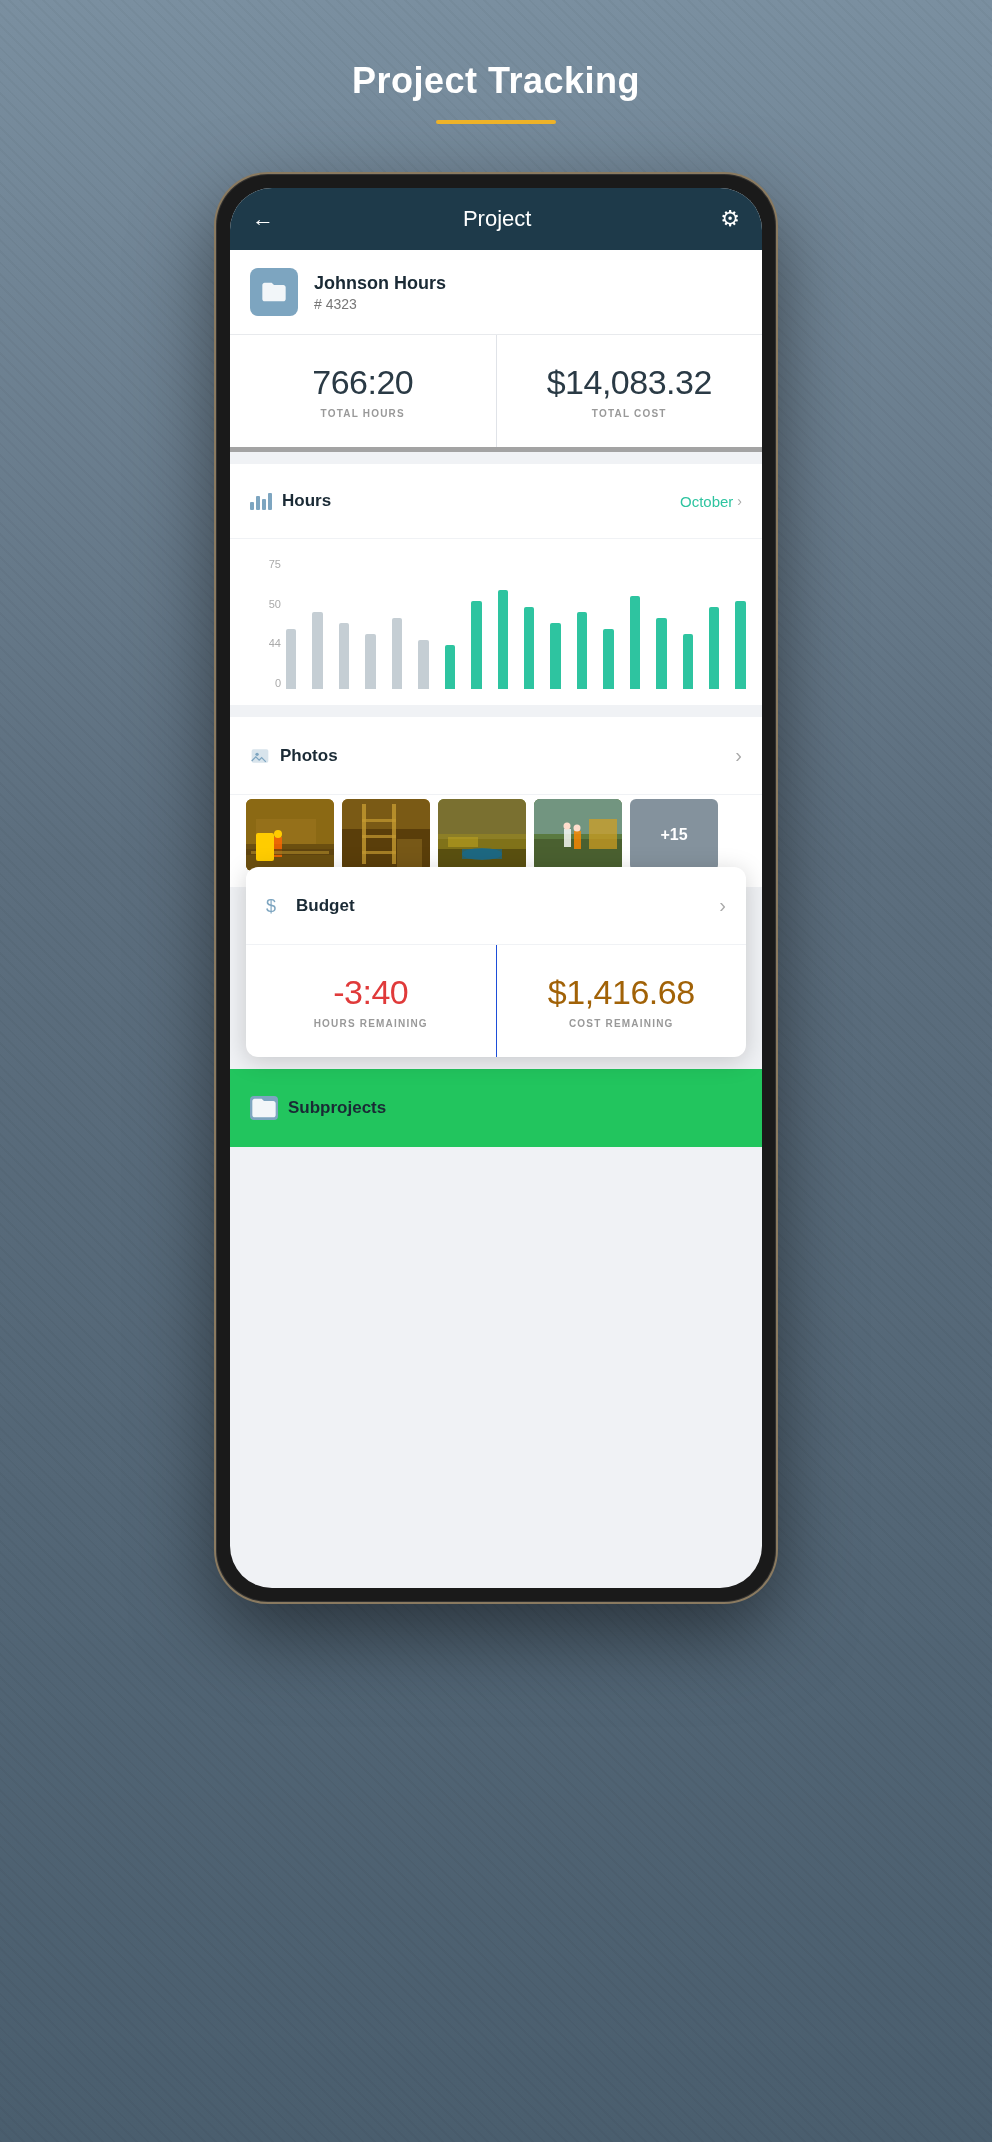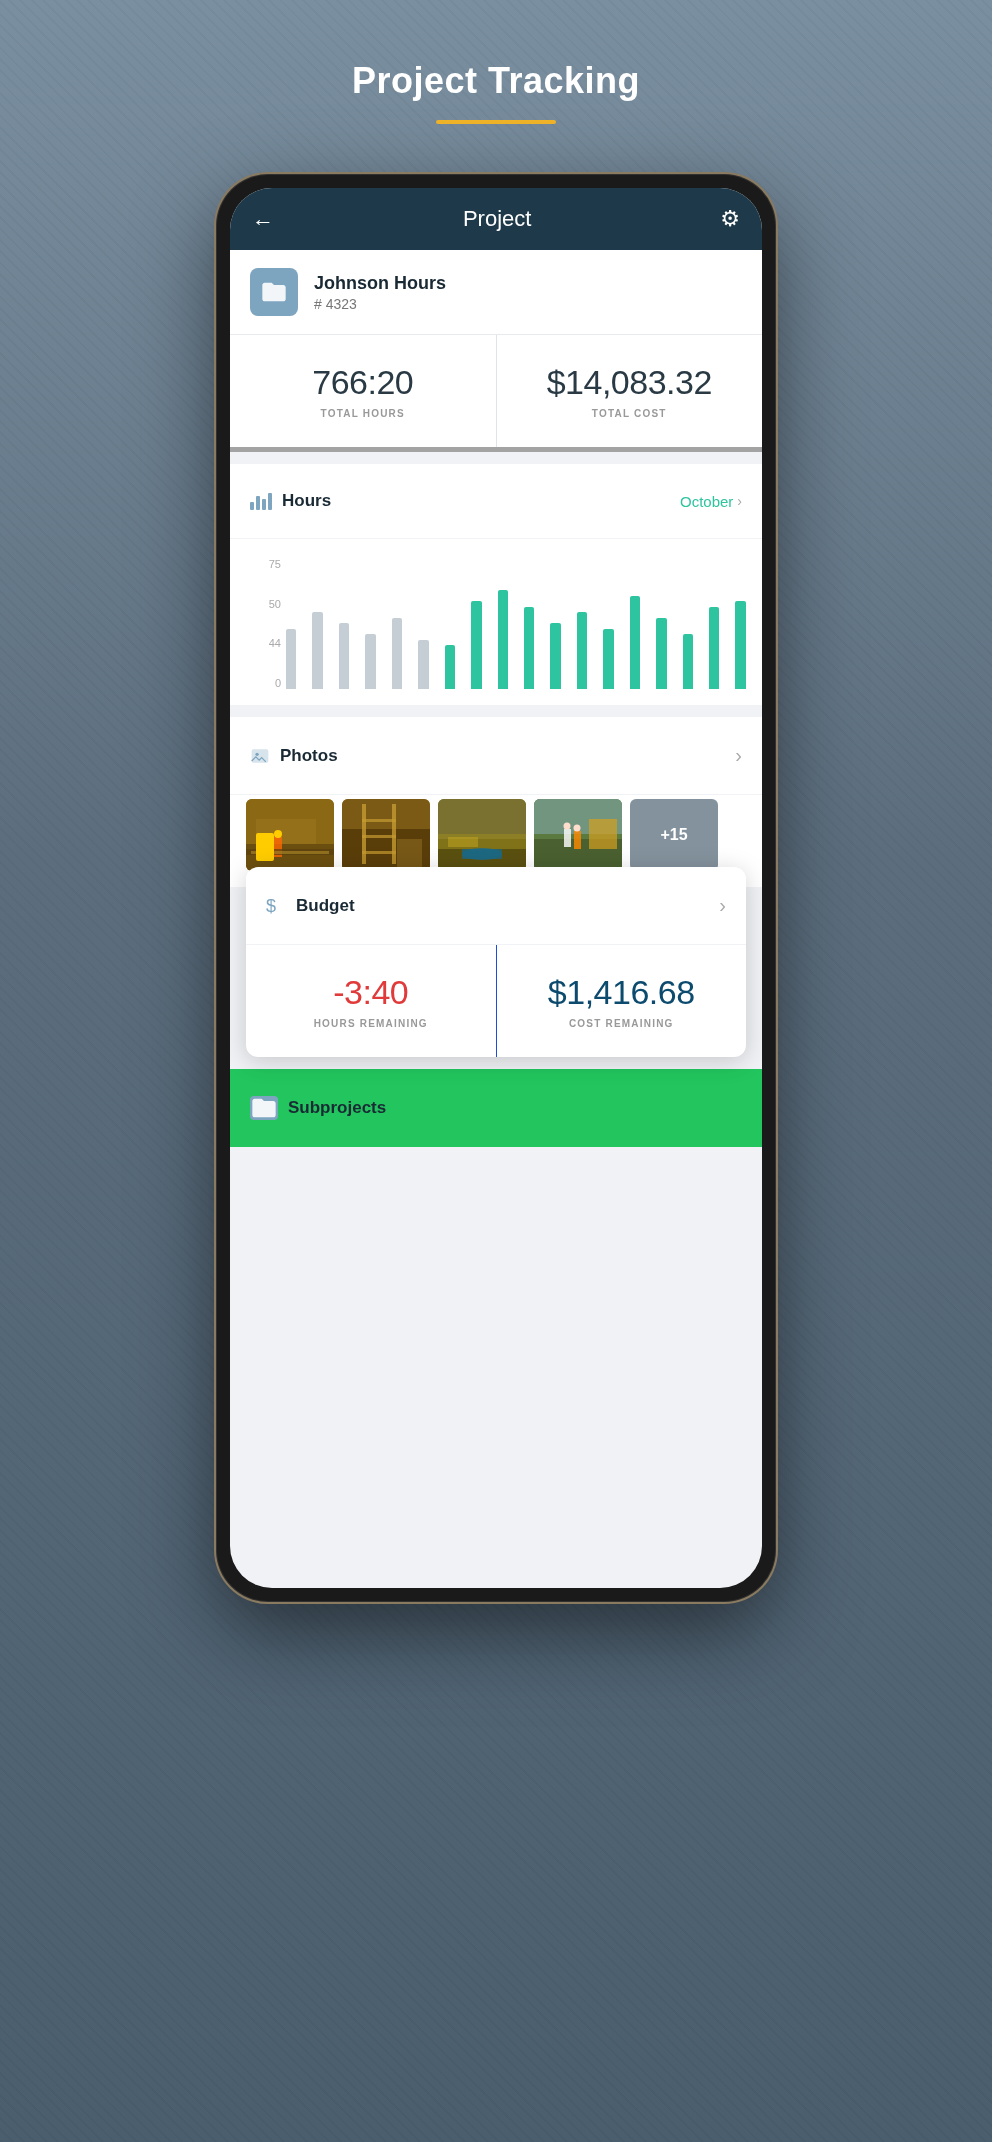--- a/index.html
+++ b/index.html
@@ -280,21 +280,21 @@
     }
     .budget-stat-value-negative {
       font-size: 34px;
       font-weight: 300;
       color: #e03a3a;
       letter-spacing: -0.5px;
     }
     .budget-stat-value-positive {
       font-size: 34px;
       font-weight: 300;
-      color: #0c4a6e;
+      color: #a16207;
       letter-spacing: -0.5px;
     }
     .budget-stat-label {
       font-size: 10px;
       font-weight: 600;
       color: #999;
       letter-spacing: 1.2px;
       margin-top: 6px;
       text-transform: uppercase;
     }

